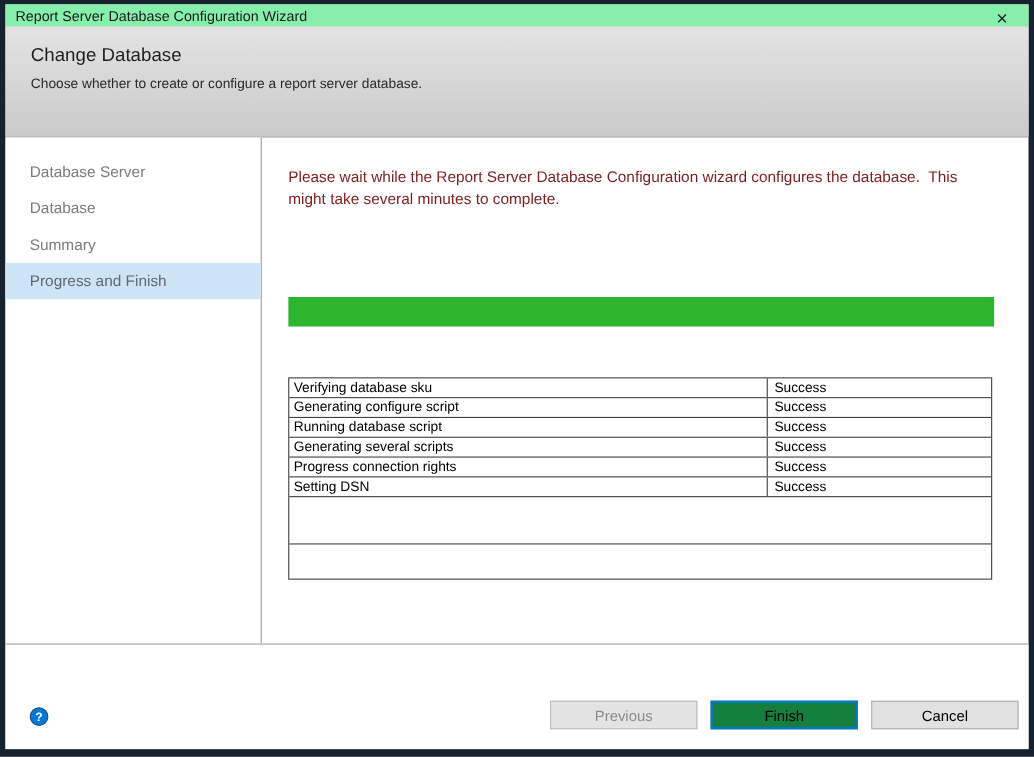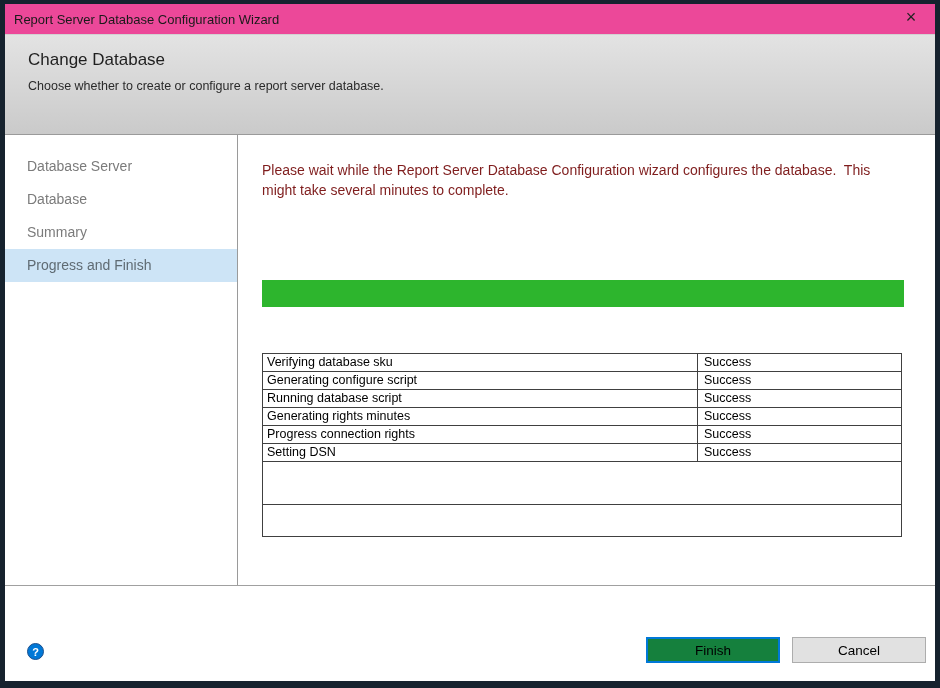--- a/index.html
+++ b/index.html
@@ -9,21 +9,21 @@
     font-family: "Liberation Sans", sans-serif;
     overflow: hidden;
     position: relative;
   }
   .window {
     position: absolute; left: 5px; top: 4px; width: 930px; height: 677px;
     background: #ffffff; display: flex; flex-direction: column;
   }
   
   .titlebar {
-    height: 30px; background: #ec4899; display: flex; align-items: center;
+    height: 20px; background: #86efac; display: flex; align-items: center;
     padding-left: 9px; flex: none; position: relative;
   }
   .titlebar .title { font-size: 13px; color: #1a1a1a; }
   .titlebar .close {
     position: absolute; right: 10px; top: 0; height: 27px; width: 28px;
     display: flex; align-items: center; justify-content: center;
     font-size: 18px; color: #222; cursor: default;
   }
   
   .header {
@@ -133,37 +133,38 @@
         </div>
         <div class="trow">
           <div class="task">Generating configure script</div>
           <div class="status">Success</div>
         </div>
         <div class="trow">
           <div class="task">Running database script</div>
           <div class="status">Success</div>
         </div>
         <div class="trow">
-          <div class="task">Generating rights minutes</div>
+          <div class="task">Generating several scripts</div>
           <div class="status">Success</div>
         </div>
         <div class="trow">
           <div class="task">Progress connection rights</div>
           <div class="status">Success</div>
         </div>
         <div class="trow">
           <div class="task">Setting DSN</div>
           <div class="status">Success</div>
         </div>
         <div class="trow emptyrow"></div>
         <div class="tfiller"></div>
       </div>
     </div>
 
   </div>
 
   <div class="footer">
     <div class="help">?</div>
+    <button class="btn prev" disabled="">Previous</button>
     <button class="btn finish">Finish</button>
     <button class="btn cancel">Cancel</button>
   </div>
 
 </div>
 
 </body></html>

